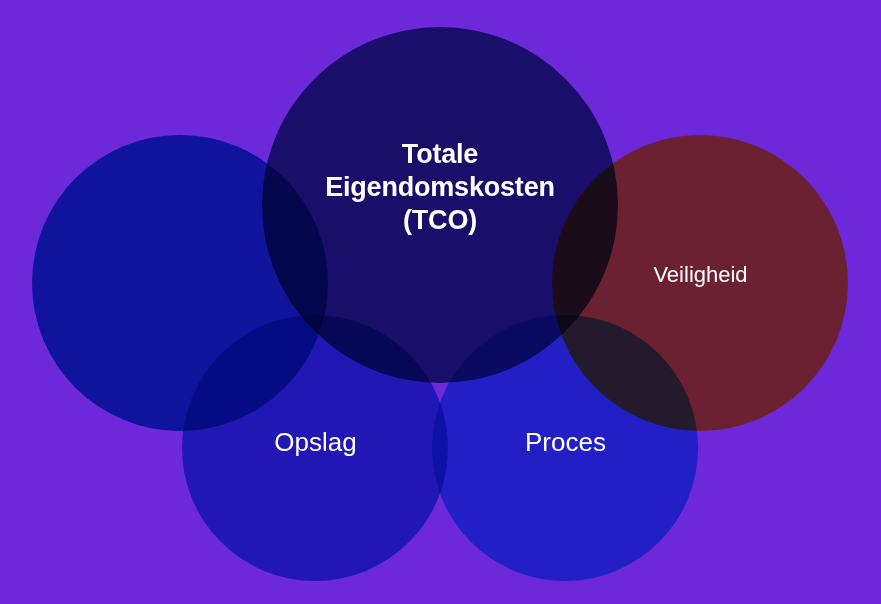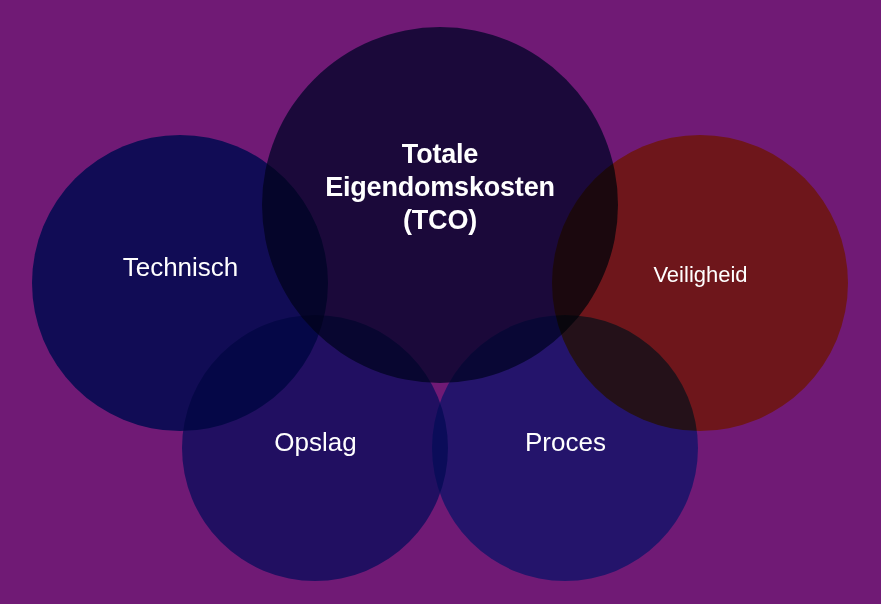--- a/index.html
+++ b/index.html
@@ -74,37 +74,36 @@
     left: 478px;
     top: 427px;
     width: 175px;
     font-size: 26px;
     font-weight: normal;
   }
 </style>
 </head>
 <body>
 
-<div id="diagram-root" style="background: #701a75;">
+<div id="diagram-root" style="background: #6d28d9;">
 
   <svg id="venn-svg" viewBox="0 0 881 604" aria-hidden="true">
     <g>
       <circle class="venn-circle" cx="180" cy="283" r="148" fill="#2575b8"></circle>
       <circle class="venn-circle" cx="700" cy="283" r="148" fill="#fbd03a"></circle>
       <circle class="venn-circle" cx="315" cy="448" r="133" fill="#4a8fd4"></circle>
       <circle class="venn-circle" cx="565" cy="448" r="133" fill="#52c3e9"></circle>
       <circle class="venn-circle" cx="440" cy="205" r="178" fill="#3d567e"></circle>
     </g>
   </svg>
 
   <div class="venn-label label-center" style="color: rgb(255, 255, 255);">Totale
 Eigendomskosten
 (TCO)</div>
 
-  <div class="venn-label label-technisch" style="color: rgb(255, 255, 255);">Technisch</div>
 
   <div class="venn-label label-veiligheid" style="color: rgb(255, 255, 255);">Veiligheid</div>
 
   <div class="venn-label label-opslag" style="color: rgb(255, 255, 255);">Opslag</div>
 
   <div class="venn-label label-proces" style="color: rgb(255, 255, 255);">Proces</div>
 
 </div>
 
 </body></html>

